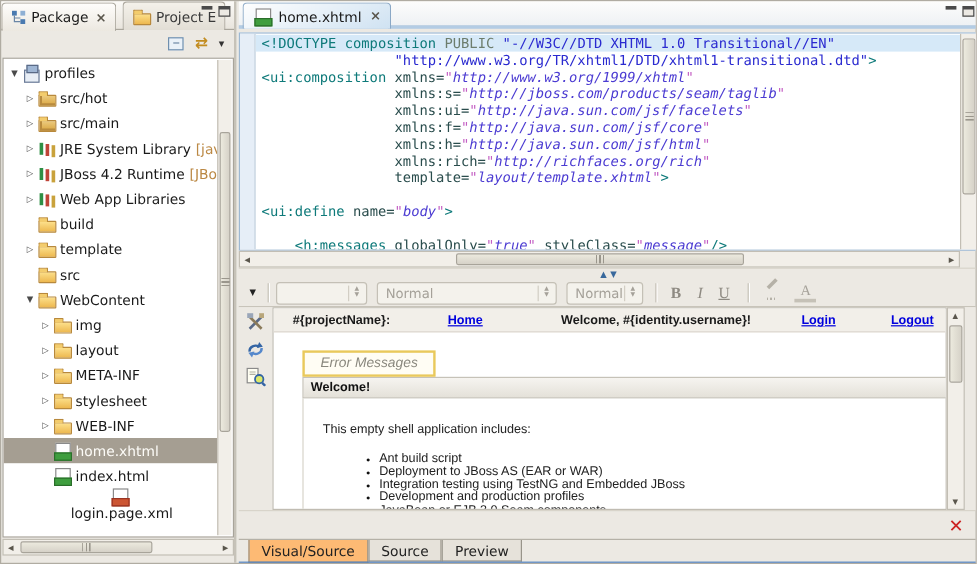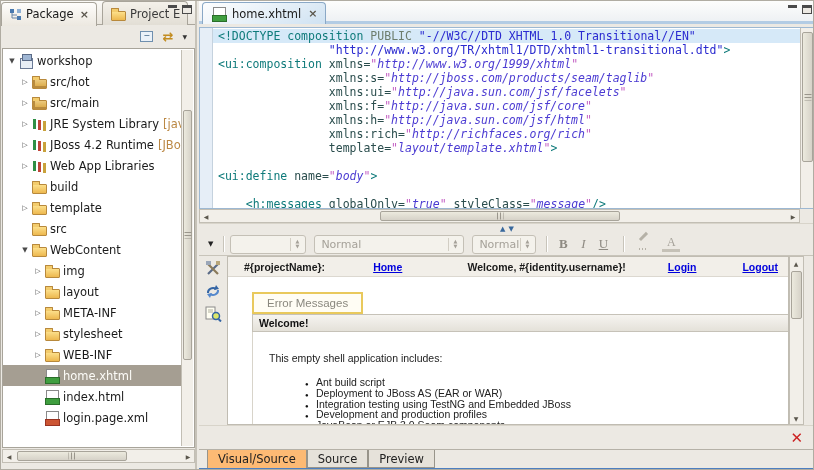--- a/index.html
+++ b/index.html
@@ -75,21 +75,21 @@
   .pen-icon::after{content:"";position:absolute;left:1px;bottom:2px;width:7px;height:2px;background:repeating-linear-gradient(90deg,#b5b1a7 0,#b5b1a7 1px,transparent 1px,transparent 3px);}
   .fontcolor-icon{width:18px;height:16px;margin-left:6px;font-family:"Liberation Serif",serif;font-size:12px;color:#a5a199;text-align:center;line-height:13px;border-bottom:3px solid #c5c1b7;}
   .vbody{position:absolute;top:255px;left:0;width:616px;height:169px;display:flex;background:#ece9e3;}
   .side{width:28px;flex:none;display:flex;flex-direction:column;align-items:center;gap:7px;padding-top:4px;}
   .doc{width:562px;flex:none;background:#fff;border:1px solid #c0bcb2;overflow:hidden;font-family:"Liberation Sans",sans-serif;position:relative;}
   .doc-header{height:20px;background:#f2efe9;border-bottom:1px solid #dcd8d0;display:flex;align-items:center;font-size:10.5px;font-weight:bold;padding:0 10px 0 16px;white-space:nowrap;gap:20px;}
   .dlink{color:#0000dd;text-decoration:underline;}
   .home-link{margin-left:28px;}
   .welcome-msg{margin-left:auto;}
   .login-link{margin-left:22px;} .logout-link{margin-left:26px;}
-  .err-label{display:inline-block;margin:15px 0 0 24px;border:2px solid #e9c95c;background:#fffdf4;color:#8a887e;font-size:11.5px;padding:3px 13px;}
+  .err-label{display:inline-block;margin:15px 0 0 24px;border:2px solid #e9c95c;background:#fffdf4;color:#8a887e;font-size:11.5px;padding:3px 13px;font-style:italic;}
   .panel{margin-left:24px;width:584px;}
   .panel-h{background:linear-gradient(#f6f4f0,#e4e1d9);border:1px solid #c6c2b8;font-size:10.5px;font-weight:bold;padding:2px 6px;color:#111;}
   .panel-b{border-left:1px solid #d8d4ca;border-right:1px solid #d8d4ca;padding:20px 0 0 16px;font-size:10.5px;color:#222;}
   .bullets{margin:13px 0 0 36px;padding:0;list-style:none;}
   .bullets li{font-size:10.5px;line-height:10.8px;position:relative;padding-left:11px;}
   .bullets li::before{content:"●";font-size:6px;position:absolute;left:0;top:2px;color:#111;}
   .vis-vsb{width:15px;flex:none;background:#f2efe9;border:1px solid #c2beb4;position:relative;}
   .strip{position:absolute;top:424px;left:0;width:616px;height:24px;border-top:1px solid #d8d4ca;}
   .red-x{position:absolute;right:12px;top:3px;color:#cc2222;font-size:15px;font-weight:bold;}
   .btabs{position:absolute;top:448px;left:0;width:616px;height:19px;display:flex;border-top:1px solid #b5b1a7;padding-left:8px;}
@@ -126,21 +126,21 @@
     <div class="lp-toolbar">
       <span class="ca-icon">−</span>
       <span class="link-icon">⇄</span>
       <span class="menu-arrow">▼</span>
     </div>
     <div class="tree-wrap">
       <div class="tree" id="tree">
           <div class="trow" style="padding-left: 3px;">
             <span class="tarrow">▼</span>
             <span class="fi i-project"></span>
-            <span class="tlabel">workshop</span>
+            <span class="tlabel">profiles</span>
           </div>
           <div class="trow" style="padding-left: 16px;">
             <span class="tarrow">▷</span>
             <span class="fi i-pkgf"></span>
             <span class="tlabel">src/hot</span>
           </div>
           <div class="trow" style="padding-left: 16px;">
             <span class="tarrow">▷</span>
             <span class="fi i-pkgf"></span>
             <span class="tlabel">src/main</span>
@@ -210,21 +210,21 @@
           <div class="trow sel" style="padding-left: 29px;">
             <span class="tarrow"></span>
             <span class="fi i-html"></span>
             <span class="tlabel">home.xhtml</span>
           </div>
           <div class="trow" style="padding-left: 29px;">
             <span class="tarrow"></span>
             <span class="fi i-html"></span>
             <span class="tlabel">index.html</span>
           </div>
-          <div class="trow" style="padding-left: 29px;">
+          <div class="trow" style="padding-left: 16px; flex-direction: column;">
             <span class="tarrow"></span>
             <span class="fi i-xml"></span>
             <span class="tlabel">login.page.xml</span>
           </div>
         </div>
       <div class="sb lp-vsb">
         <div class="thumb" style="left:1px;right:1px;top:60px;height:250px;">
             <span class="grip v"></span>
           </div>
       </div>

